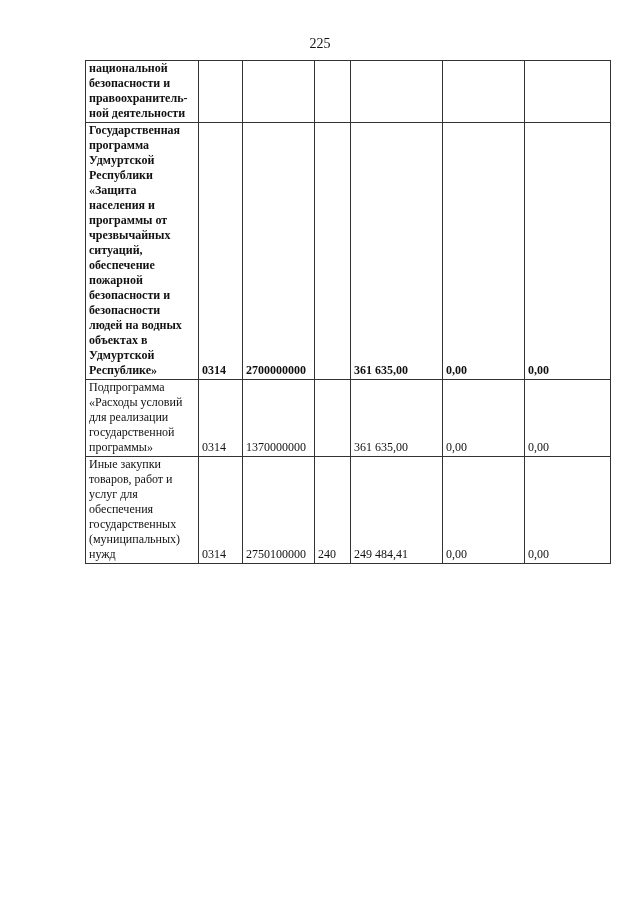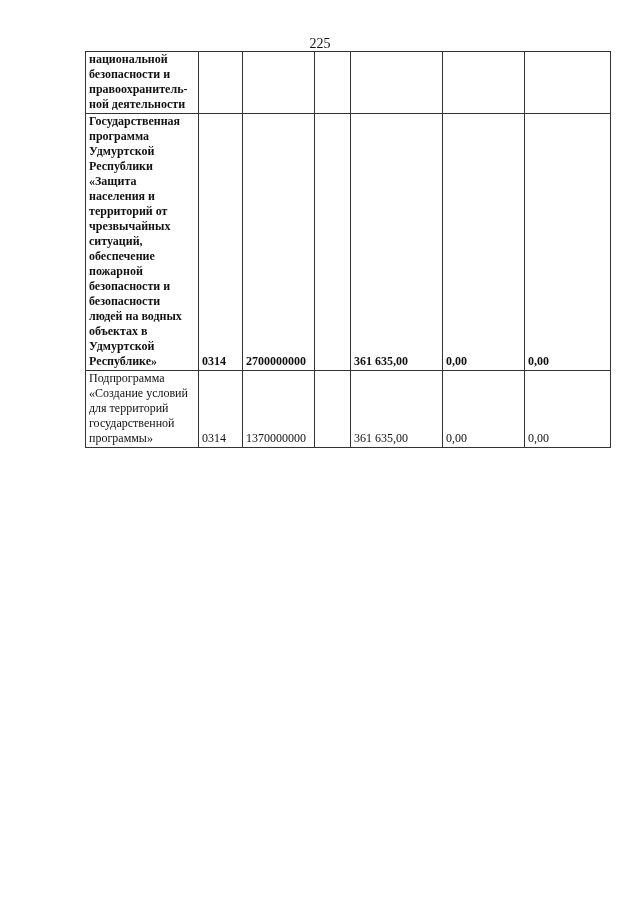--- a/index.html
+++ b/index.html
@@ -1,20 +1,20 @@
 <!DOCTYPE html>
 <html><head>
 <meta charset="utf-8">
 <style>
   html, body { margin:0; padding:0; background:#ffffff; }
   body { width:640px; height:905px; position:relative; overflow:hidden;
          font-family:"Liberation Serif", "DejaVu Serif", serif; color:#111; }
   .page-number { position:absolute; top:36px; left:0; width:640px; text-align:center;
                  font-size:14px; }
-  table { position:absolute; left:85px; top:51px; border-collapse:collapse; table-layout:fixed; }
+  table { position:absolute; left:85px; top:60px; border-collapse:collapse; table-layout:fixed; }
   td { border:1px solid #333; padding:0 3px 1px 3px; font-size:12px; line-height:15px;
        vertical-align:bottom; overflow:hidden; }
   td.name { text-align:left; }
   td.num { }
   td.center { }
   tr.bold td { font-weight:bold; }
 </style>
 </head>
 <body>
 
@@ -34,31 +34,40 @@
       <tr class="bold" style="height: 62px;">
     <td class="name">национальной безопасности и правоохранитель-ной деятельности</td>
     <td class="center"></td>
     <td class="center"></td>
     <td class="center"></td>
     <td class="num"></td>
     <td class="num"></td>
     <td class="num"></td>
   </tr>
       <tr class="bold" style="height: 240px;">
-    <td class="name">Государственная программа Удмуртской Республики «Защита населения и территорий от чрезвычайных ситуаций, обеспечение пожарной безопасности и безопасности людей на водных объектах в Удмуртской Республике»</td>
+    <td class="name">Государственная программа Удмуртской Республики «Защита населения и программы от чрезвычайных ситуаций, обеспечение пожарной безопасности и безопасности людей на водных объектах в Удмуртской Республике»</td>
     <td class="center">0314</td>
     <td class="center">2700000000</td>
     <td class="center"></td>
     <td class="num">361 635,00</td>
     <td class="num">0,00</td>
     <td class="num">0,00</td>
   </tr>
       <tr style="height: 75px;">
-    <td class="name">Подпрограмма «Создание условий для территорий государственной программы»</td>
+    <td class="name">Подпрограмма «Расходы условий для реализации государственной программы»</td>
     <td class="center">0314</td>
     <td class="center">1370000000</td>
     <td class="center"></td>
     <td class="num">361 635,00</td>
     <td class="num">0,00</td>
     <td class="num">0,00</td>
   </tr>
+      <tr style="height: 105px;">
+    <td class="name">Иные закупки товаров, работ и услуг для обеспечения государственных (муниципальных) нужд</td>
+    <td class="center">0314</td>
+    <td class="center">2750100000</td>
+    <td class="center">240</td>
+    <td class="num">249 484,41</td>
+    <td class="num">0,00</td>
+    <td class="num">0,00</td>
+  </tr>
     </tbody>
 </table>
 
 </body></html>

